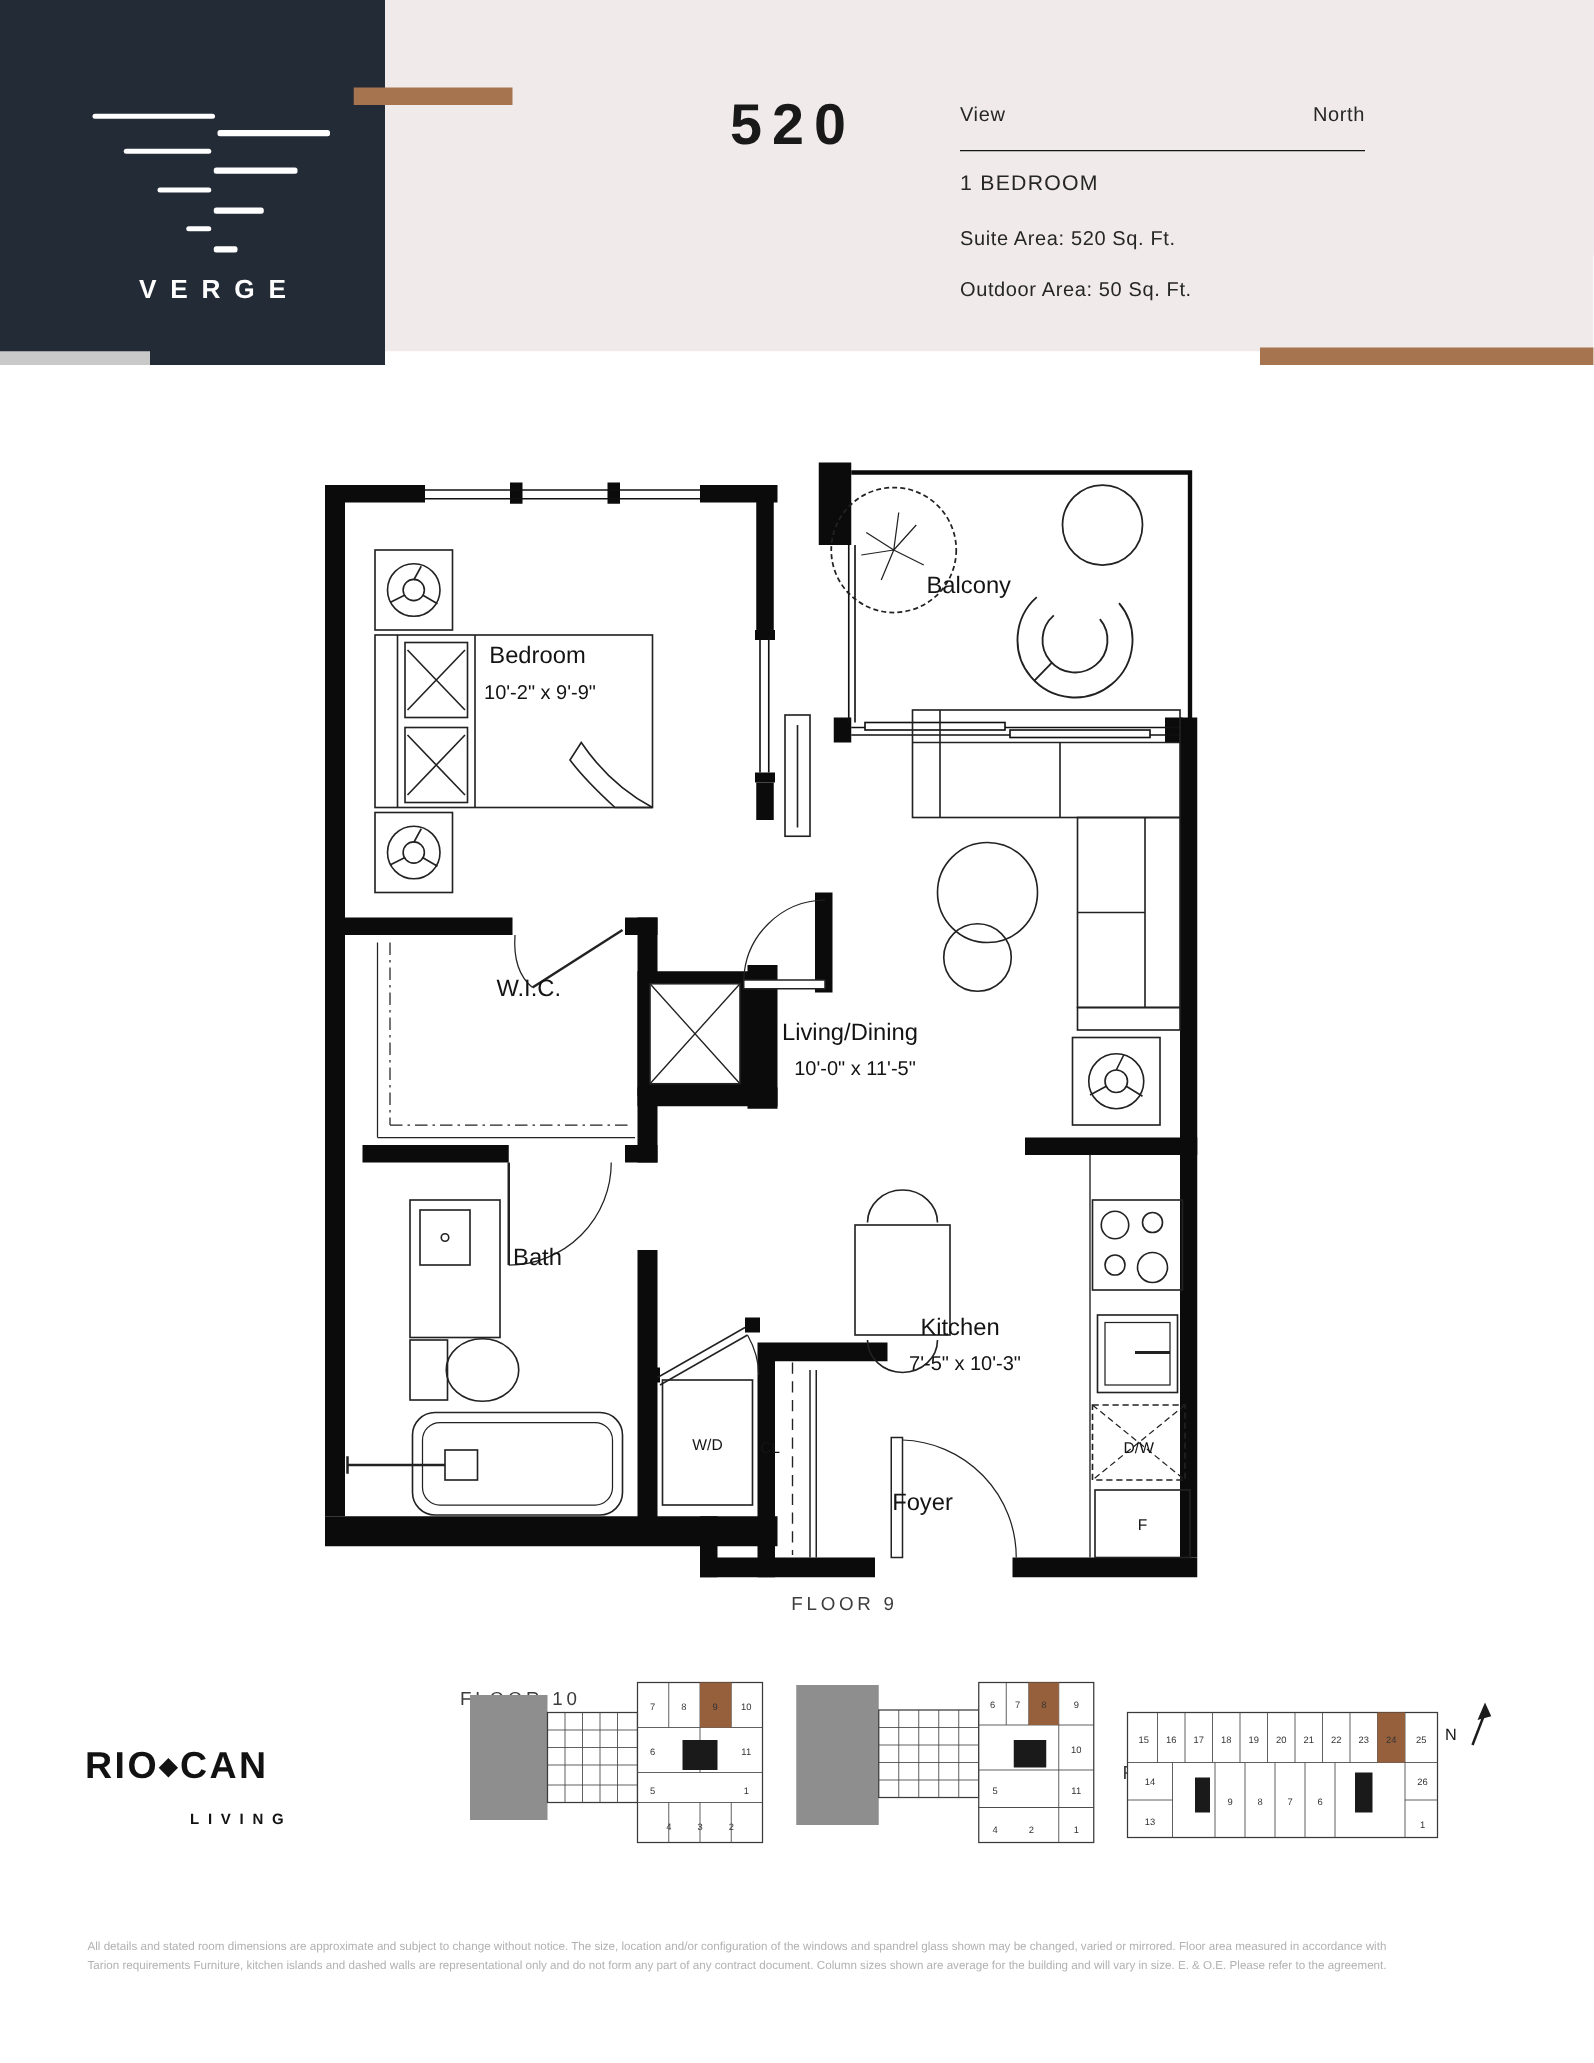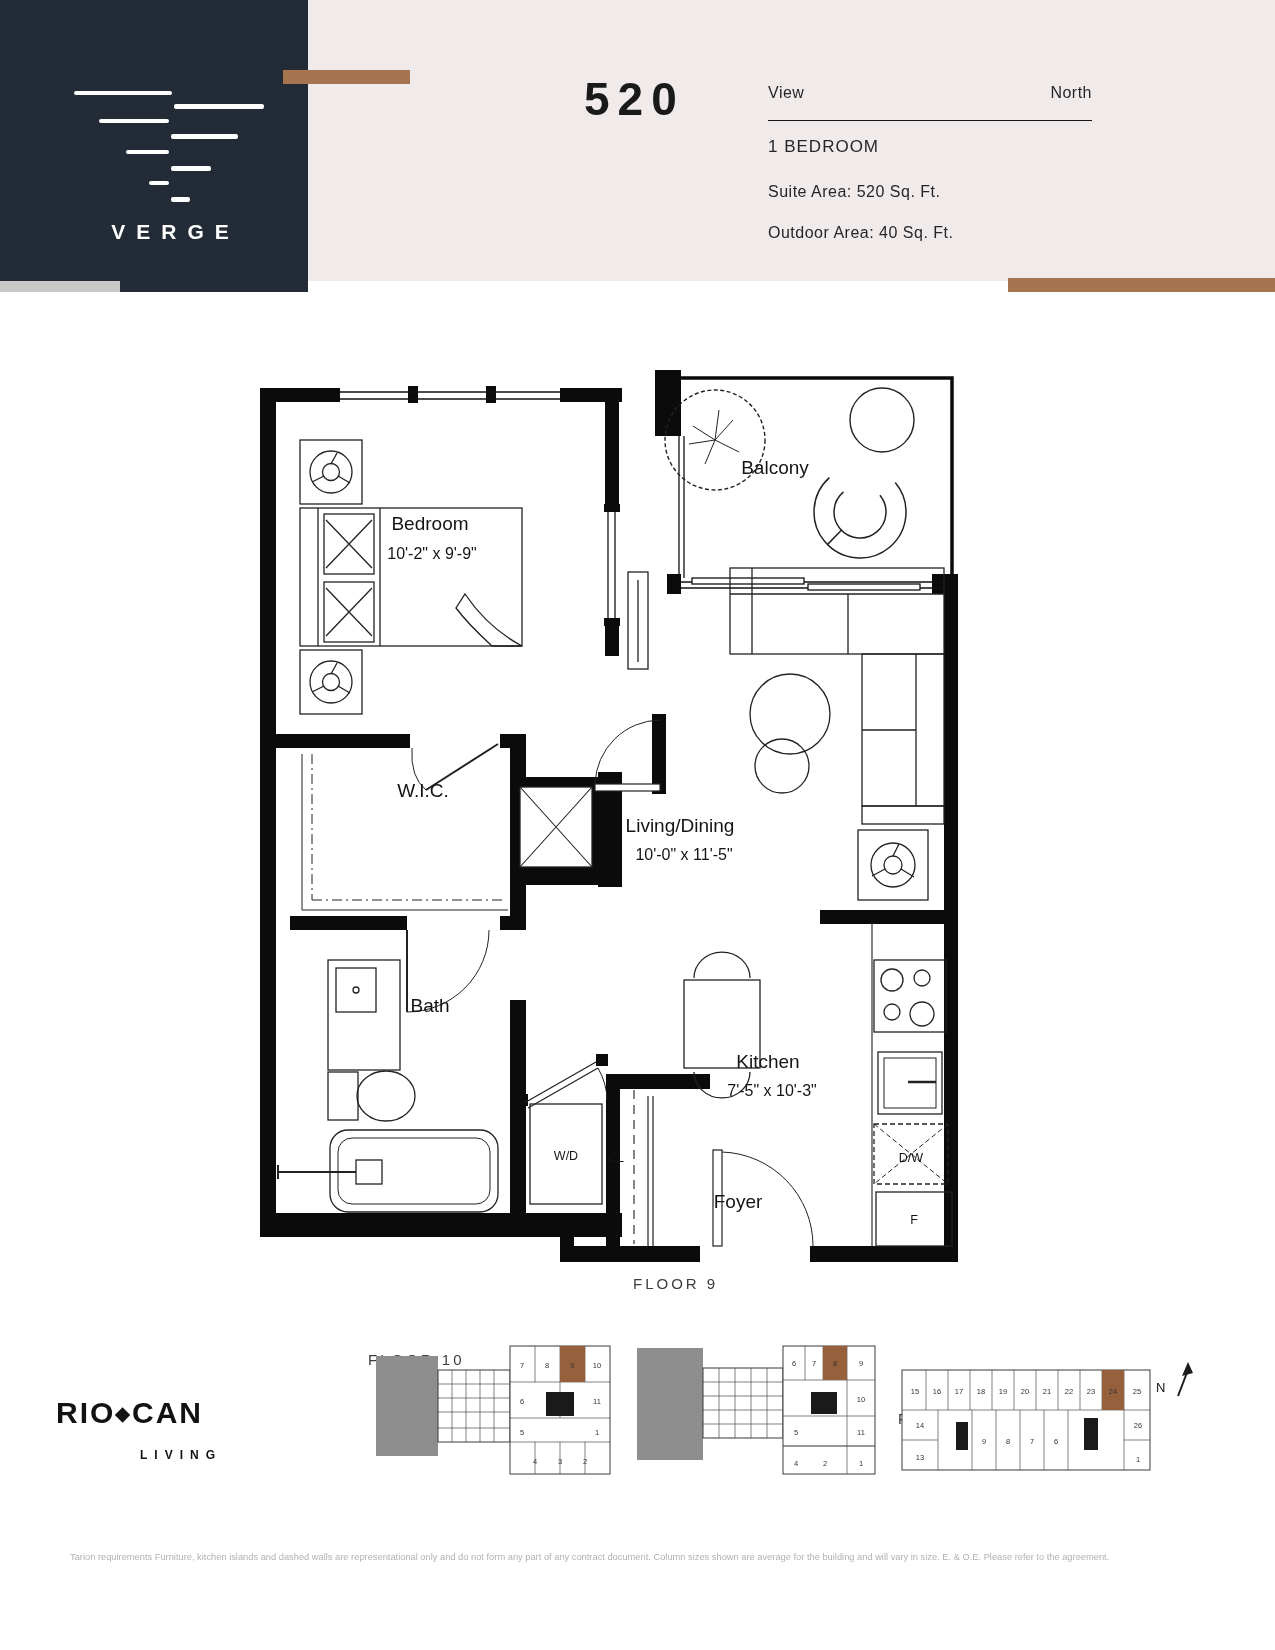--- a/index.html
+++ b/index.html
@@ -30,21 +30,21 @@
   svg text{font-family:"Liberation Sans",sans-serif;fill:#141414;}
   .room-label{font-size:19px;}
   .dim-label{font-size:16px;}
   .small-label{font-size:12.5px;}
   .kp-label{position:absolute;font-size:15px;letter-spacing:3px;color:#3d3d3d;font-weight:500;margin-top:35px;}
   .kp-num{font-size:7.5px;fill:#333;}
   .kp-outline{fill:#fff;stroke:#3a3a3a;stroke-width:1;}
   .kp-line{stroke:#4a4a4a;stroke-width:.7;fill:none;}
 
   
-  #riocan{left:56px;top:1396px;width:168px;}
+  #riocan{left:68px;top:1396px;width:168px;}
   #riocan-main{font-size:30px;font-weight:800;letter-spacing:2px;color:#121212;white-space:nowrap;}
   #riocan-main .diamond{font-size:19px;vertical-align:3px;}
   #riocan-sub{text-align:right;font-size:12px;letter-spacing:7px;font-weight:600;color:#121212;margin-top:18px;padding-right:2px;}
   #disclaimer{left:70px;top:1550px;width:1062px;font-size:9.3px;line-height:14.5px;color:#b3b1b1;}
   #compass{left:1148px;top:1356px;}
 </style>
 </head>
 <body>
 
 <div id="page">
@@ -68,21 +68,21 @@
   <div class="abs" id="unit-number">520</div>
 
   <div class="abs" id="info-block">
     <div class="info-row" id="view-row">
       <span>View</span>
       <span>North</span>
     </div>
     <div id="info-rule"></div>
     <div class="info-row" id="bedroom-line">1 BEDROOM</div>
     <div class="info-row" id="suite-line">Suite Area: 520 Sq. Ft.</div>
-    <div class="info-row" id="outdoor-line">Outdoor Area: 40 Sq. Ft.</div>
+    <div class="info-row" id="outdoor-line">Outdoor Area: 50 Sq. Ft.</div>
   </div>
 
   <svg class="abs" id="plan-svg" width="698" height="900" viewBox="0 0 698 900">
 
     <g fill="#0b0b0b" stroke="none">
       <rect x="0" y="26" width="16" height="825"></rect>
       <rect x="0" y="26" width="80" height="14"></rect>
       <rect x="300" y="26" width="62" height="14"></rect>
       <rect x="345" y="26" width="14" height="122"></rect>
       <rect x="344" y="142" width="16" height="8"></rect>
@@ -341,16 +341,17 @@
     <line x1="30" y1="40" x2="40" y2="14" stroke="#1c1c1c" stroke-width="2"></line>
     <polygon points="40,6 34,20 45,17" fill="#1c1c1c"></polygon>
   </svg>
 
   <div class="abs" id="riocan">
     <div id="riocan-main"><span>RIO</span><span class="diamond">◆</span><span>CAN</span></div>
     <div id="riocan-sub">LIVING</div>
   </div>
 
   <div class="abs" id="disclaimer">
+    <div>All details and stated room dimensions are approximate and subject to change without notice. The size, location and/or configuration of the windows and spandrel glass shown may be changed, varied or mirrored. Floor area measured in accordance with</div>
     <div>Tarion requirements Furniture, kitchen islands and dashed walls are representational only and do not form any part of any contract document.  Column sizes shown are average for the building and will vary in size. E. &amp; O.E. Please refer to the agreement.</div>
   </div>
 
 </div>
 
 </body></html>

